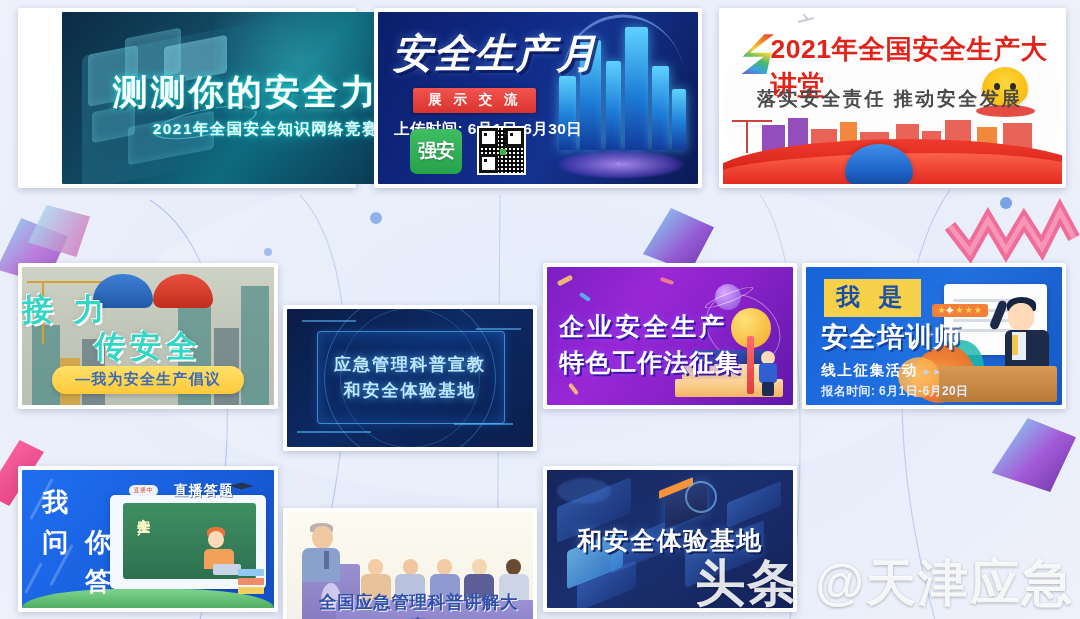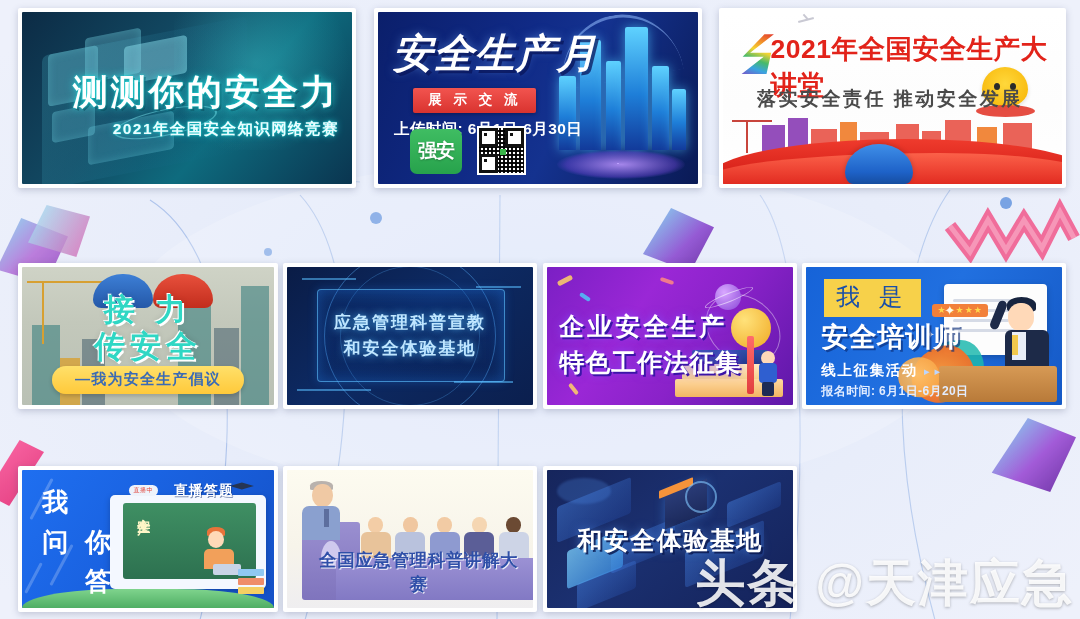--- a/index.html
+++ b/index.html
@@ -37,26 +37,26 @@
   }
 
   
   .r1{top:8px;height:180px;}
   .r2{top:263px;height:146px;}
   .r3{top:466px;height:146px;}
   .r1.c1{left:18px;width:338px;}
   .r1.c2{left:374px;width:328px;}
   .r1.c3{left:719px;width:347px;}
   .r23.c1{left:18px;width:260px;}
-  .r23.c2{left:283px;width:254px;}
+  .r23.c2{left:283px;width:254px;margin-top:42px;}
   .r23.c3{left:543px;width:254px;}
   .r23.c4{left:802px;width:264px;}
 
   
-  .c-quiz{background:linear-gradient(130deg,#0c2b45 0%,#124a63 38%,#0e6b7e 62%,#0a3550 100%);}
+  .c-quiz{background:linear-gradient(130deg,#0c2b45 0%,#124a63 38%,#0e6b7e 62%,#0a3550 100%);margin-left:40px;}
   .c-quiz .iso{
     position:absolute;left:6%;top:14%;width:62%;height:78%;
     background:
       linear-gradient(118deg,rgba(80,200,220,.22) 0%,rgba(30,110,150,.1) 60%,transparent 100%);
     transform:skewY(-11deg);
     border-radius:6px;
   }
   .c-quiz .pane{position:absolute;background:rgba(120,205,225,.30);border-radius:4px;transform:skewY(-11deg);box-shadow:0 0 10px rgba(120,230,240,.25) inset;}
   .c-quiz .p1{left:8%;top:22%;width:15%;height:30%;}
   .c-quiz .p2{left:19%;top:12%;width:17%;height:26%;}
@@ -211,21 +211,21 @@
   
   .c-relay{background:linear-gradient(180deg,#cfd3c6 0%,#c3c8bb 40%,#b9c0b4 100%);}
   .c-relay .city2{position:absolute;inset:0;}
   .c-relay .b{position:absolute;bottom:0;background:rgba(40,70,90,.45);}
   .c-relay .bteal{background:rgba(46,120,120,.55);}
   .c-relay .bgold{background:rgba(215,160,50,.8);}
   .c-relay .helm{position:absolute;top:5%;width:60px;height:34px;border-radius:50% 50% 14% 14%/78% 78% 24% 24%;}
   .c-relay .h-blue{left:28%;background:linear-gradient(180deg,#3d7fd6,#2458a8);}
   .c-relay .h-red{left:52%;background:linear-gradient(180deg,#e8503c,#c22d1d);}
   .relay-l1{
-    position:absolute;left:0;right:0;top:16%;text-align:center;
+    position:absolute;left:0;right:0;top:16%;
     font-size:31px;font-weight:800;letter-spacing:6px;color:#2fd7c4;
     text-shadow:2px 2px 0 #fff,-1px -1px 0 #fff,0 0 6px rgba(0,0,0,.18);
   }
   .relay-l2{
     position:absolute;left:0;right:0;top:43%;text-align:center;
     font-size:31px;font-weight:800;letter-spacing:5px;color:#2fd7c4;
     text-shadow:2px 2px 0 #fff,-1px -1px 0 #fff,0 0 6px rgba(0,0,0,.18);
   }
   .relay-banner{
     position:absolute;left:12%;right:12%;bottom:8%;
@@ -303,21 +303,21 @@
   .c-trainer .man .head{position:absolute;right:11%;top:26%;width:26px;height:28px;border-radius:46%;background:#ffd9b8;}
   .c-trainer .man .hair{position:absolute;right:10%;top:22%;width:29px;height:15px;border-radius:50% 50% 20% 20%;background:#17243f;}
   .c-trainer .man .suit{position:absolute;right:5%;top:46%;width:44px;height:36px;background:#1d2a48;border-radius:6px 6px 0 0;}
   .c-trainer .man .shirt{position:absolute;right:14%;top:47%;width:14px;height:28px;background:#e9eef7;}
   .c-trainer .man .tie{position:absolute;right:17%;top:49%;width:6px;height:20px;background:#f2c94c;}
   .c-trainer .man .arm{position:absolute;right:23%;top:24%;width:9px;height:30px;background:#1d2a48;
     border-radius:5px;transform:rotate(22deg);}
   .c-trainer .stars5{position:absolute;right:29%;top:27%;background:#f2803a;border-radius:3px;
     padding:1px 5px 2px;color:#ffd84d;font-size:9px;letter-spacing:1px;}
   .tr-badge{position:absolute;left:7%;top:9%;background:#f7d14a;color:#1a4fa8;
-    font-size:24px;font-weight:400;letter-spacing:6px;padding:2px 12px 4px;}
+    font-size:24px;font-weight:700;letter-spacing:6px;padding:2px 12px 4px;}
   .tr-title{position:absolute;left:6%;top:38%;font-size:27px;font-weight:800;color:#fff;letter-spacing:1px;
     text-shadow:2px 2px 0 rgba(10,45,120,.65);}
   .tr-line{position:absolute;left:6%;top:68%;font-size:14.5px;font-weight:700;color:#fff;letter-spacing:1.6px;}
   .tr-line .ar{color:#bcd6ff;font-size:11px;margin-left:6px;letter-spacing:1px;}
   .tr-date{position:absolute;left:6%;top:84%;font-size:12px;font-weight:600;color:#e3edff;letter-spacing:.4px;}
   .c-trainer .spark{position:absolute;color:#fff;font-size:13px;opacity:.9;}
 
   
   .c-ask{background:linear-gradient(125deg,#1f6ff0 0%,#1a63e2 40%,#1450c6 100%);}
   .c-ask .slash{position:absolute;width:3px;height:46px;background:rgba(255,255,255,.22);transform:rotate(28deg);border-radius:3px;}

